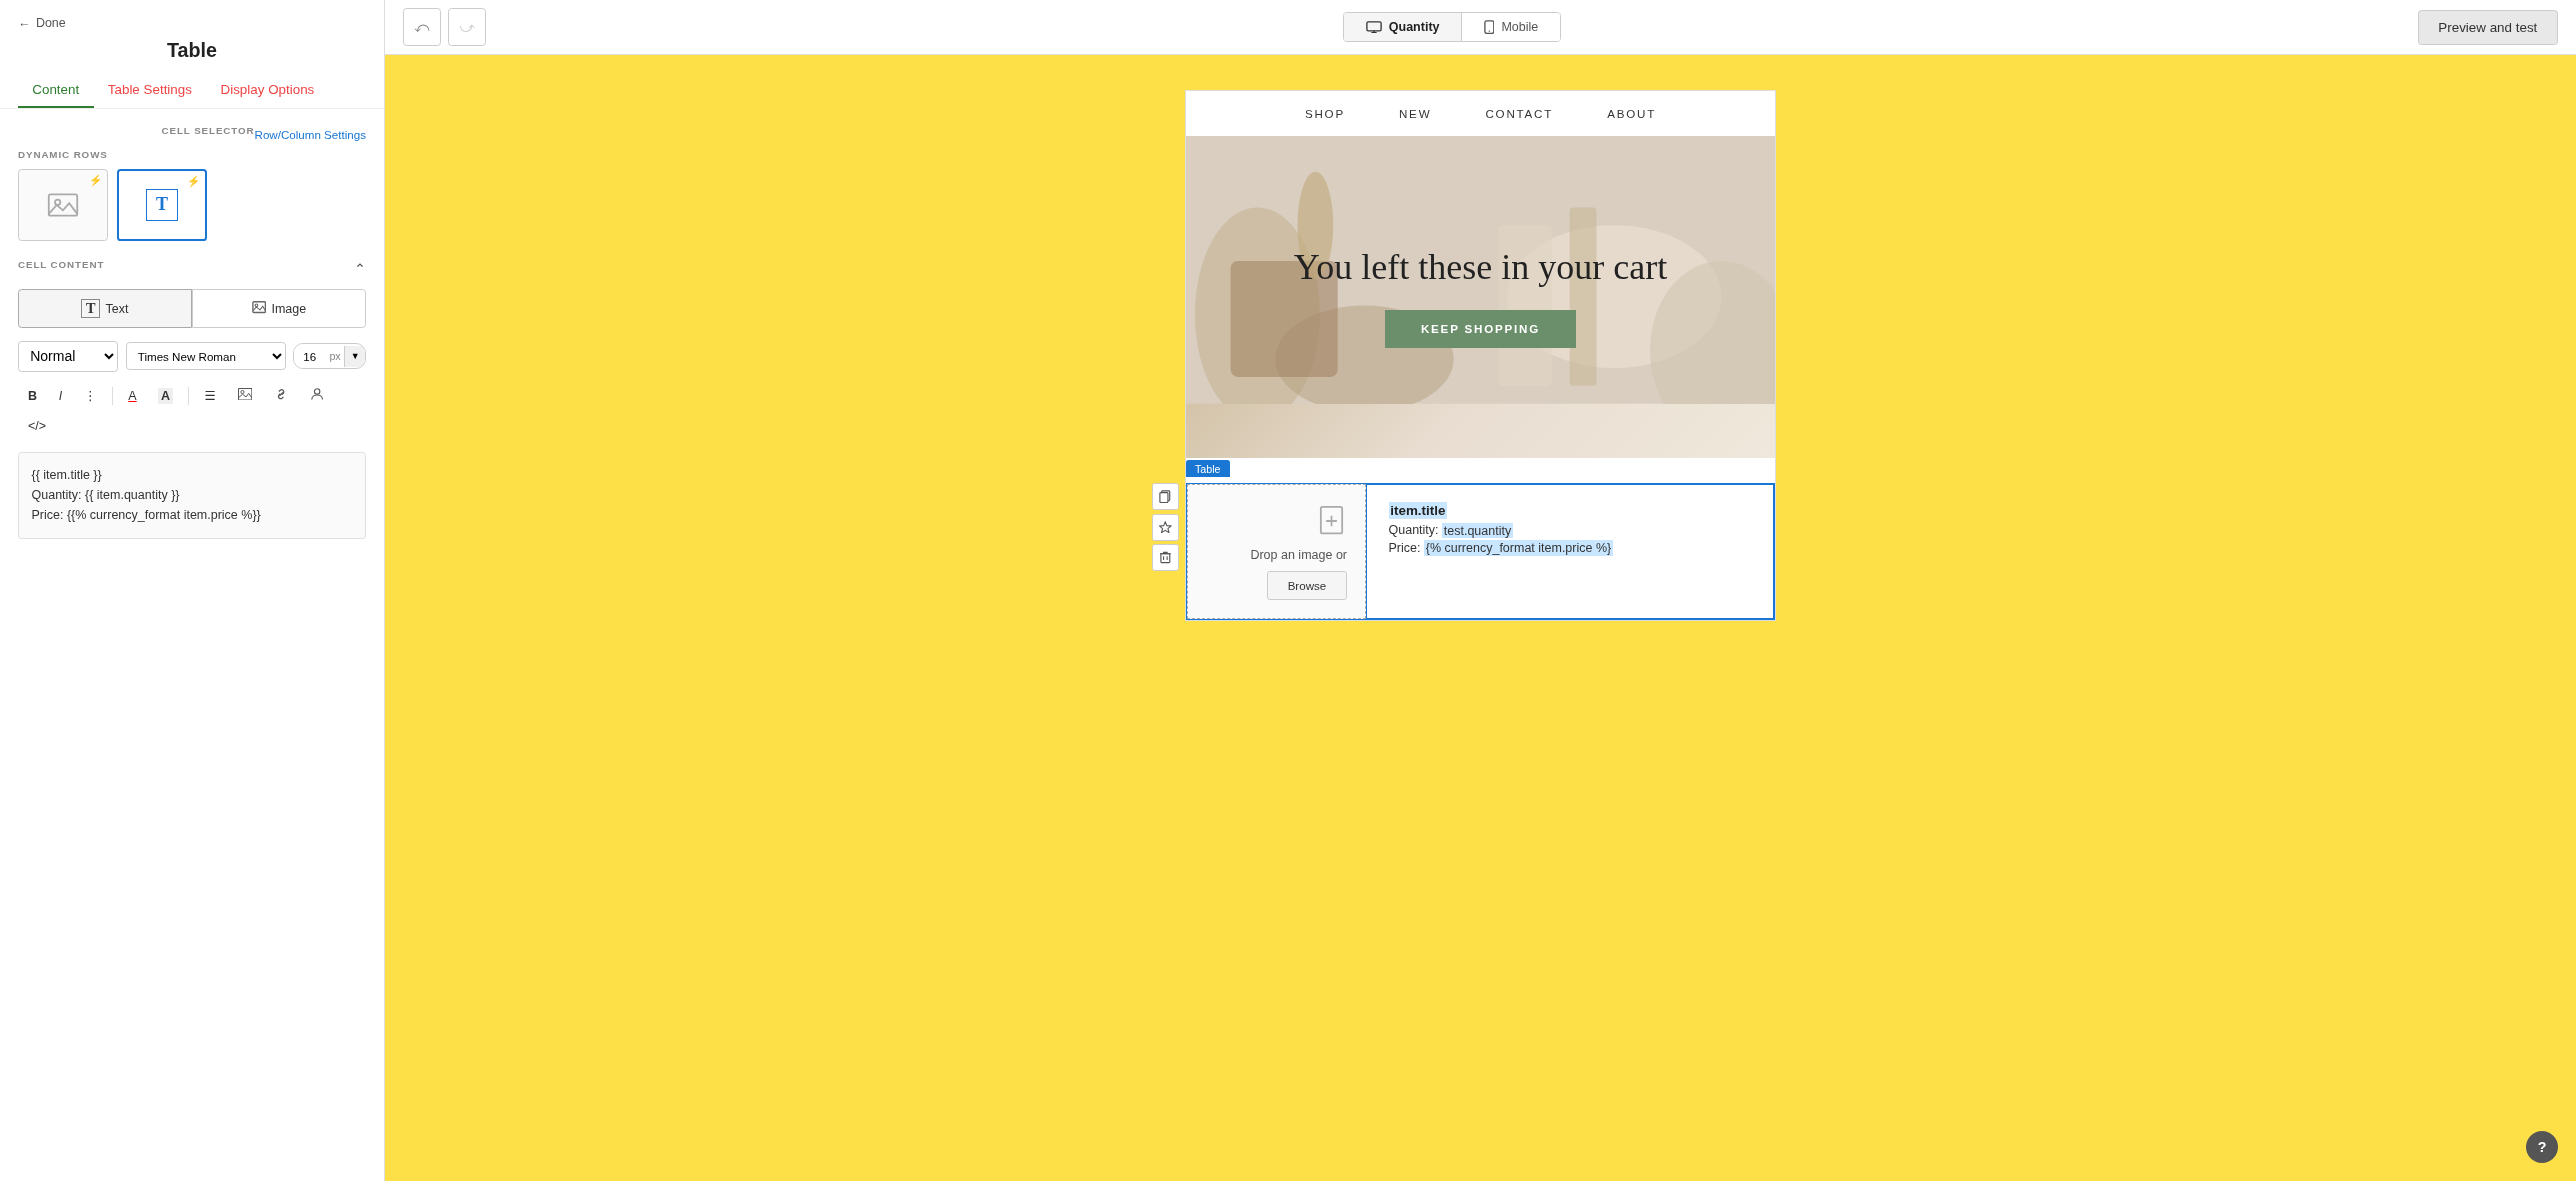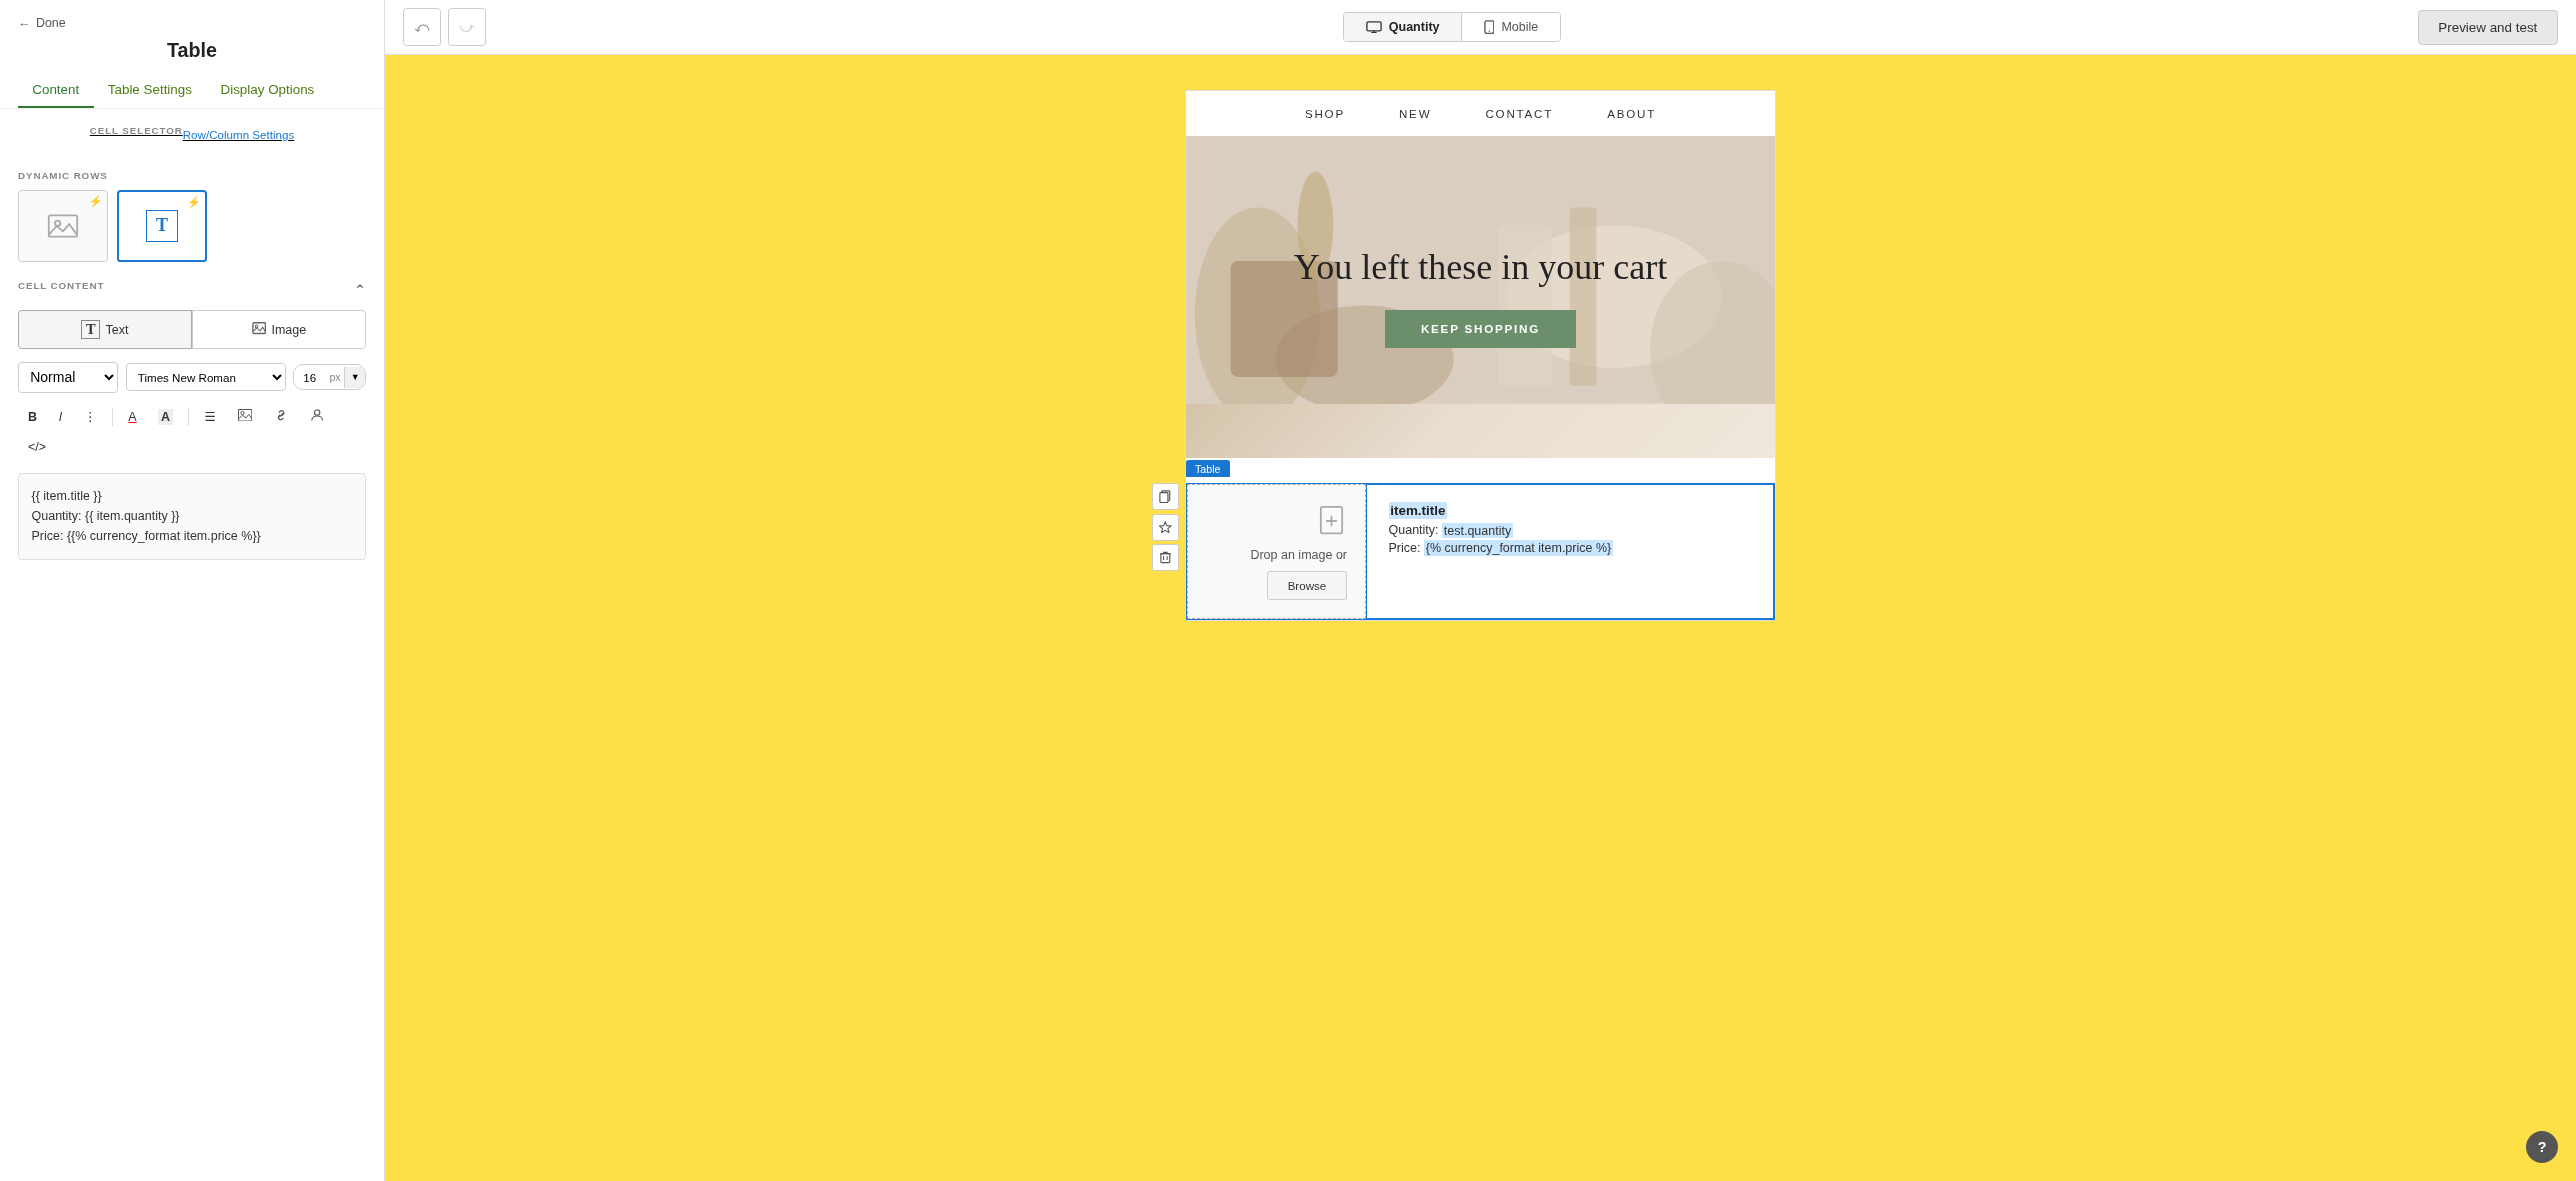--- a/index.html
+++ b/index.html
@@ -42,21 +42,21 @@
 
     .tabs-row {
       display: flex;
       gap: 0;
     }
 
     .tab-item {
       padding: 9px 14.3px;
       font-size: 13.4px;
       cursor: pointer;
-      color: #4d7c0f;
+      color: #ef4444;
       border-bottom: 2.7px solid transparent;
     }
 
     .tab-item.active {
       color: #2e7d32;
       border-bottom: 2.7px solid #2e7d32;
     }
 
     .panel-body {
       padding: 16px 18px;
@@ -67,24 +67,23 @@
       font-size: 9.8px;
       font-weight: bold;
       color: #888;
       letter-spacing: 0.9px;
       text-transform: uppercase;
       margin-bottom: 9px;
     }
 
     .section-label-row {
       display: flex;
-      justify-content: center;
-      align-items: center;
-      margin-bottom: 25px;
-      text-decoration: underline;
+      justify-content: flex-end;
+      align-items: center;
+      margin-bottom: 4px;
     }
 
     .row-col-link {
       font-size: 11.6px;
       color: #1976d2;
       cursor: pointer;
     }
 
     
     .dynamic-rows {

